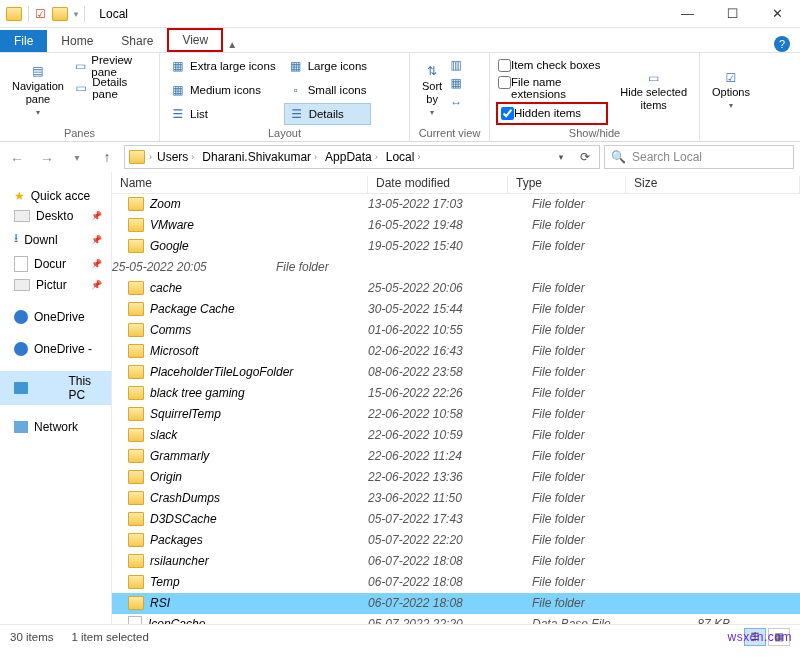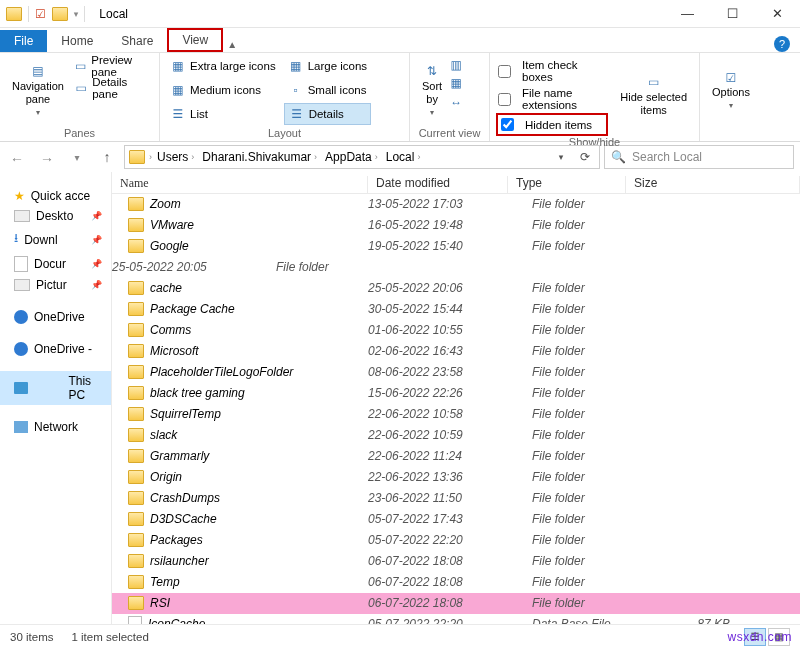--- a/index.html
+++ b/index.html
@@ -19,21 +19,21 @@
 .tabs .help { margin-left:auto; margin-right:10px; width:16px; height:16px; border-radius:50%; background:#1979ca; color:#fff; display:flex; align-items:center; justify-content:center; font-size:11px; }
 .tabs .chev { margin-right:4px; color:#666; font-size:10px; padding:2px 4px; }
 .ribbon { height:90px; border-top:1px solid #e3e3e3; border-bottom:1px solid #dadada; background:#fff; display:flex; position:relative; }
 .group { border-right:1px solid #e3e3e3; padding:2px 6px 0 6px; display:flex; flex-direction:column; }
 .group-body { flex:1; display:flex; }
 .group-label { text-align:center; font-size:11px; color:#666; padding-bottom:2px; }
 .btn-big { display:flex; flex-direction:column; align-items:center; justify-content:center; padding:4px 6px; font-size:11px; line-height:13px; text-align:center; }
 .btn-small { display:flex; align-items:center; gap:4px; padding:2px 4px; font-size:11.5px; height:22px; }
 .layout-grid { display:grid; grid-template-columns:auto auto; gap:0 4px; }
 .layout-grid .btn-small.details { border:1px solid #a6c8e6; background:#cde6f7; }
-.chk { display:flex; align-items:center; gap:11px; font-size:11.5px; padding:2px 2px; }
+.chk { display:flex; gap:0; font-size:11.5px; padding:2px 2px; }
 .chk input { width:13px; height:13px; }
 .hidden-box { border:2px solid #c00; padding:1px 6px 1px 1px; }
 .ico16 { width:16px; height:16px; display:inline-flex; align-items:center; justify-content:center; font-size:12px; color:#3a76b1; }
 .addr { height:30px; display:flex; align-items:center; padding:2px 0 2px 4px; gap:4px; }
 .nav-arrow { width:26px; height:24px; display:flex; align-items:center; justify-content:center; color:#888; font-size:14px; }
 .nav-arrow.en { color:#555; }
 .addrbar { flex:1; height:24px; border:1px solid #ccc; display:flex; align-items:center; padding:0 2px; gap:2px; position:relative; }
 .crumb { display:flex; align-items:center; padding:0 3px; font-size:12px; }
 .crumb .ar { color:#888; font-size:9px; padding-left:3px; }
 .addr-btn { width:24px; height:22px; display:flex; align-items:center; justify-content:center; color:#555; }
@@ -41,27 +41,27 @@
 .main { display:flex; height:452px; }
 .sidebar { width:112px; border-right:1px solid #eaeaea; padding-top:14px; }
 .sb-item { display:flex; align-items:center; gap:6px; padding:3px 4px 3px 14px; font-size:12px; }
 .sb-item.sel { background:#cce8ff;gap:40px; }
 .sb-spacer { height:12px; }
 .star { color:#f5b301; }
 .pin { color:#888; font-size:9px; margin-left:auto; padding-right:4px; }
 .content { flex:1; display:flex; flex-direction:column; position:relative; }
 .cols { display:flex; height:22px; border-bottom:1px solid #eaeaea; padding-top:4px; }
 .col { font-size:12px; color:#333; border-right:1px solid #eaeaea; padding-left:8px; }
-.col.name { width:256px;font-family:Liberation Serif, serif; }
+.col.name { width:256px; }
 .col.date { width:140px; }
 .col.type { width:118px; }
 .col.size { flex:1; }
 .rows { overflow:hidden; }
 .row { display:flex; height:21px; align-items:center; font-size:12px;font-style:italic; }
-.row.sel { background:#f9a8d4; }
+.row.sel { background:#7dd3fc; }
 .row .c-name { width:256px; display:flex; align-items:center; gap:6px; padding-left:16px; }
 .row .c-date { width:140px; color:#555; }
 .row .c-type { width:118px; color:#555;margin-left:24px; }
 .row .c-size { flex:1; color:#555; text-align:right; padding-right:70px; }
 .status { height:24px; border-top:1px solid #eaeaea; display:flex; align-items:center; padding:0 10px; font-size:11.5px; color:#444; gap:18px; }
 .status .viewbtns { margin-left:auto; display:flex; gap:2px; }
 .status .vb { width:22px; height:18px; border:1px solid #ccc; display:flex; align-items:center; justify-content:center; font-size:10px; }
 .status .vb.sel { background:#cde6f7; border-color:#7ab4e6; }
 .watermark { position:absolute; bottom:14px; right:8px; font-size:12px; color:#6d28d9; letter-spacing:0.5px; }
 .cloud { width:14px; height:14px; border-radius:50%; background:#2f7ad1; display:inline-block; }

